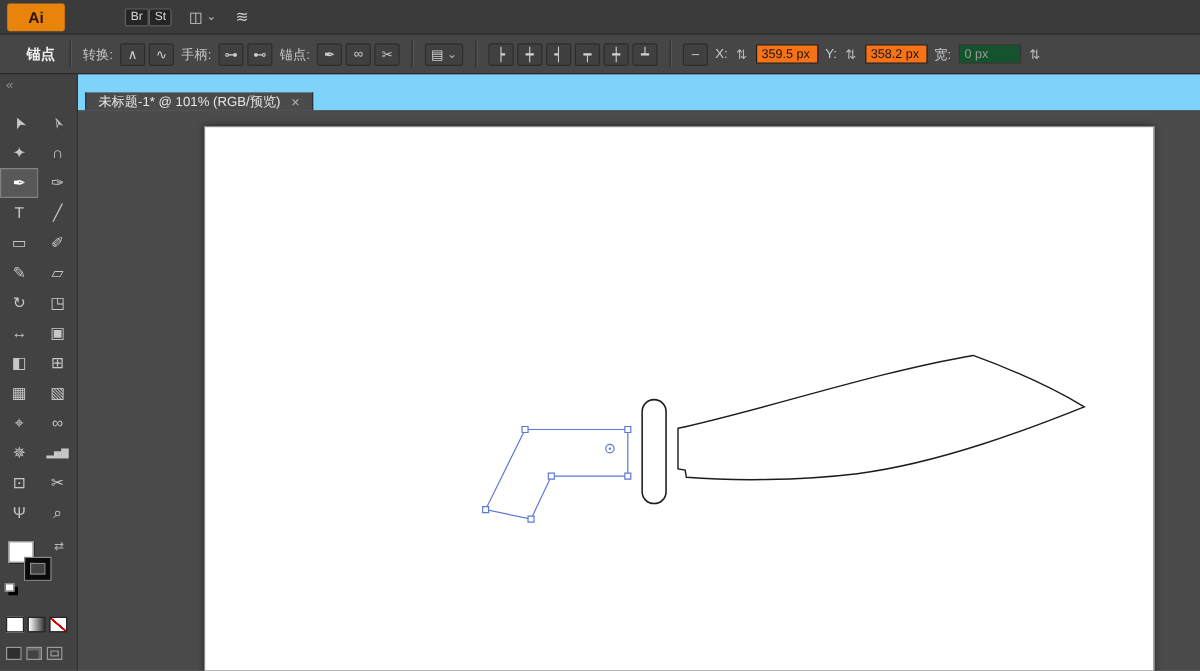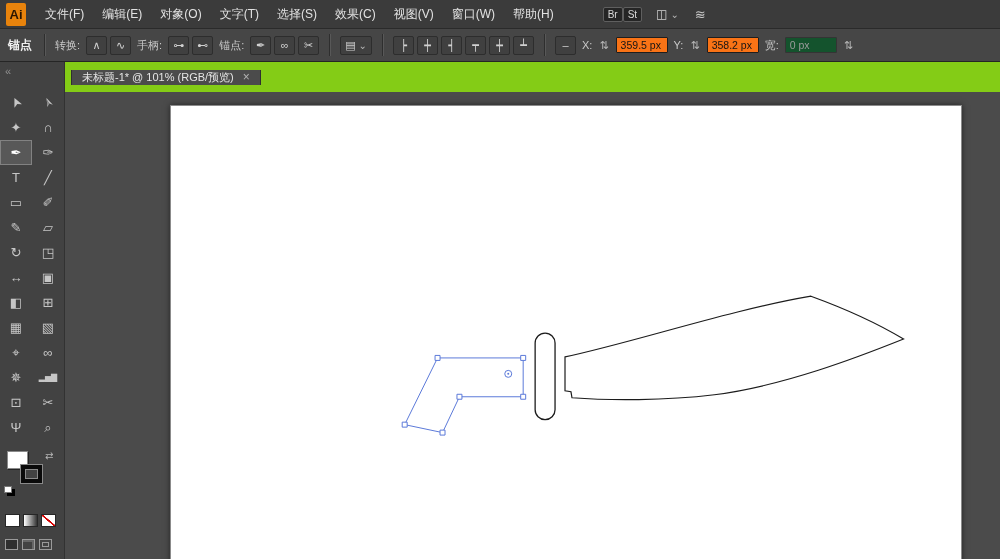--- a/index.html
+++ b/index.html
@@ -3,49 +3,49 @@
 <meta charset="utf-8">
 <style>
   *{box-sizing:border-box}
   html,body{margin:0;padding:0;width:1000px;height:559px;overflow:hidden}
   body{position:relative;background:#3d3d3d;font-family:"Liberation Sans","DejaVu Sans",sans-serif;
        -webkit-font-smoothing:antialiased;color:#ddd}
 
   
   .menubar{position:absolute;left:0;top:0;right:0;height:29px;background:#3b3b3b;
            border-bottom:1px solid #2a2a2a;display:flex;align-items:center;font-size:12px;color:#e2e2e2}
-  .ai-logo{width:20px;height:23px;margin:0 10px 0 6px;background:#e8830c;color:#2b1500;border-radius:2px;
+  .ai-logo{width:48px;height:23px;margin:0 10px 0 6px;background:#e8830c;color:#2b1500;border-radius:2px;
            display:flex;align-items:center;justify-content:center;font-weight:bold;font-size:13px}
   .menus{display:flex;align-items:center;height:100%}
   .menu-item{padding:0 9px;line-height:29px;cursor:default}
   .badge{background:#252525;border:1px solid #5f5f5f;color:#d8d8d8;font-size:10px;padding:1px 4px;
          margin-left:0;border-radius:2px}
   .badge.first{margin-left:40px}
   .ws{margin-left:14px;display:flex;align-items:center;gap:3px;color:#cfcfcf}
   .chev{font-size:10px;color:#b5b5b5}
   .gesture{margin-left:16px;color:#c9c9c9;font-size:13px}
 
   
   .controlbar{position:absolute;left:0;top:29px;right:0;height:33px;background:#464646;
               border-bottom:1px solid #252525;display:flex;align-items:center;font-size:11px;color:#c9c9c9;
-              padding:0 8px;gap:6px;white-space:nowrap;overflow:hidden}
+              padding:0 22px;gap:6px;white-space:nowrap;overflow:hidden}
   .cb-title{font-weight:bold;color:#f0f0f0;font-size:12px;margin-right:2px}
   .vsep{width:1px;height:22px;background:#2e2e2e;box-shadow:1px 0 0 #585858;margin:0 4px;flex:none}
   .btn-row{display:inline-flex;gap:3px}
   .icon-btn{width:21px;height:19px;display:inline-flex;align-items:center;justify-content:center;
             background:#404040;border:1px solid #2d2d2d;border-radius:2px;color:#d0d0d0;font-size:11px}
   .dd{display:inline-flex;align-items:center;gap:3px;padding:0 4px;height:19px;background:#404040;
       border:1px solid #2d2d2d;border-radius:2px;color:#d0d0d0}
   .stepper{color:#b8b8b8;font-size:11px;margin:0 1px}
   .valbox{width:52px;height:16px;background:#f97316;border:1px solid #1e1e1e;border-radius:1px;color:#151515;
           font-size:10.5px;display:inline-flex;align-items:center;padding-left:4px}
   .valbox.disabled{background:#14532d;color:#9b9b9b;border-color:#343434}
 
   
-  .tabbar{position:absolute;left:65px;top:62px;right:0;height:30px;background:#84cc16;display:flex;align-items:center}
+  .tabbar{position:absolute;left:65px;top:62px;right:0;height:30px;background:#7dd3fc;display:flex;align-items:flex-end}
   .tab{background:#4b4b4b;display:flex;align-items:center;padding:0 10px;margin-left:6px;font-size:11px;
        color:#e5e5e5;border-left:1px solid #2f2f2f;border-right:1px solid #2f2f2f}
   .tab-close{margin-left:9px;color:#b3b3b3;font-size:12px}
 
   
   .toolbar{position:absolute;left:0;top:62px;bottom:0;width:65px;background:#424242;border-right:1px solid #323232}
   .tb-header{height:18px;display:flex;align-items:center;padding-left:5px;color:#909090;font-size:11px}
   .tools{display:grid;grid-template-columns:32px 32px;grid-auto-rows:25px;margin-top:10px}
   .tool{display:flex;align-items:center;justify-content:center;font-size:13px;color:#c6c6c6;cursor:default}
   .tool.active{background:#585858;box-shadow:inset 0 0 0 1px #828282;color:#fff}
@@ -73,31 +73,20 @@
   .canvas{position:absolute;left:65px;top:92px;right:0;bottom:0;background:#4b4b4b;overflow:hidden}
   .artboard{position:absolute;left:105px;top:13px;width:792px;height:470px;background:#fff;
             border:1px solid #8b8b8b;box-shadow:0 0 6px rgba(0,0,0,.5)}
   svg.art{position:absolute;inset:0;width:100%;height:100%;display:block}
 </style>
 </head>
 <body>
 
 <div class="menubar">
   <div class="ai-logo">Ai</div>
-  <nav class="menus">
-      <span class="menu-item">文件(F)</span>
-      <span class="menu-item">编辑(E)</span>
-      <span class="menu-item">对象(O)</span>
-      <span class="menu-item">文字(T)</span>
-      <span class="menu-item">选择(S)</span>
-      <span class="menu-item">效果(C)</span>
-      <span class="menu-item">视图(V)</span>
-      <span class="menu-item">窗口(W)</span>
-      <span class="menu-item">帮助(H)</span>
-    </nav>
   <span class="badge first">Br</span>
   <span class="badge">St</span>
   <span class="ws">
     <span>◫</span>
     <span class="chev">⌄</span>
   </span>
   <span class="gesture">≋</span>
 </div>
 
 <div class="controlbar">

